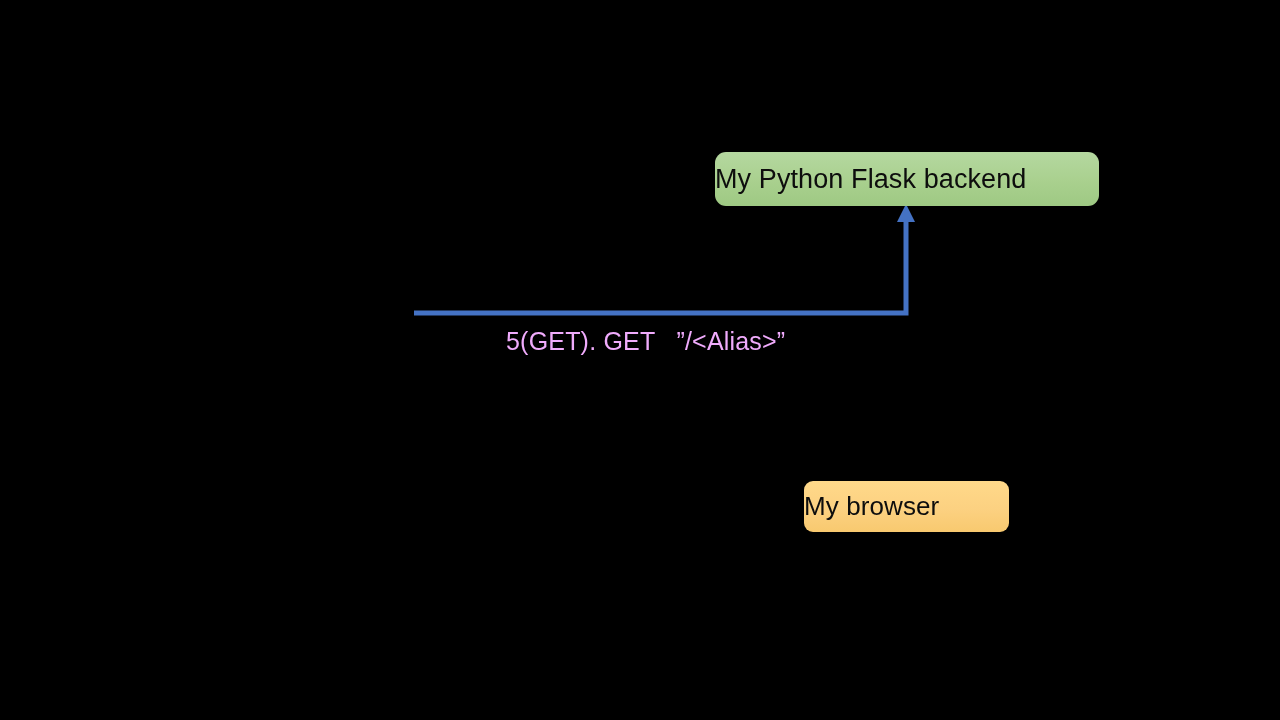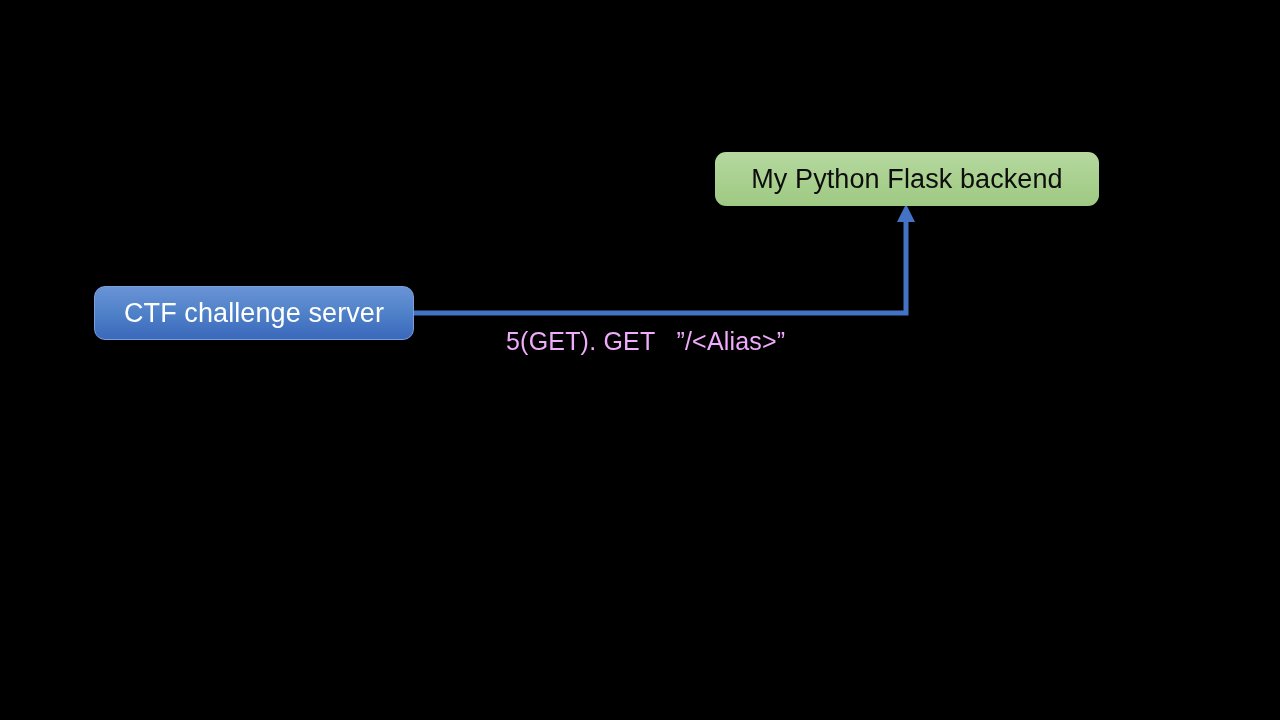--- a/index.html
+++ b/index.html
@@ -21,21 +21,20 @@
     width: 1280px;
     height: 720px;
     background: #000000;
   }
 
   .node {
     position: absolute;
     box-sizing: border-box;
     display: flex;
     align-items: center;
-    justify-content: center;
     white-space: nowrap;
   }
 
   
   #node-flask {
     left: 715px;
     top: 152px;
     width: 384px;
     height: 54px;
     border-radius: 11px;
@@ -101,20 +100,20 @@
     <g>
       <path d="M 414 313 L 906 313 L 906 218" fill="none" stroke="#4472C4" stroke-width="5" stroke-linecap="butt" stroke-linejoin="miter"></path>
       <polygon points="906,204 897,222 915,222" fill="#4472C4"></polygon>
     </g>
   </svg>
 
   <div class="node" id="node-flask">
     <span>My Python Flask backend</span>
   </div>
 
-  <div class="node" id="node-ctf">
-    <span>CTF challenge server</span>
+
+  <div class="node" id="node-browser">
+    <span>My browser</span>
   </div>
-
 
   <div id="edge-caption">5(GET). GET   ”/&lt;Alias&gt;”</div>
 
 </div>
 
 </body></html>

